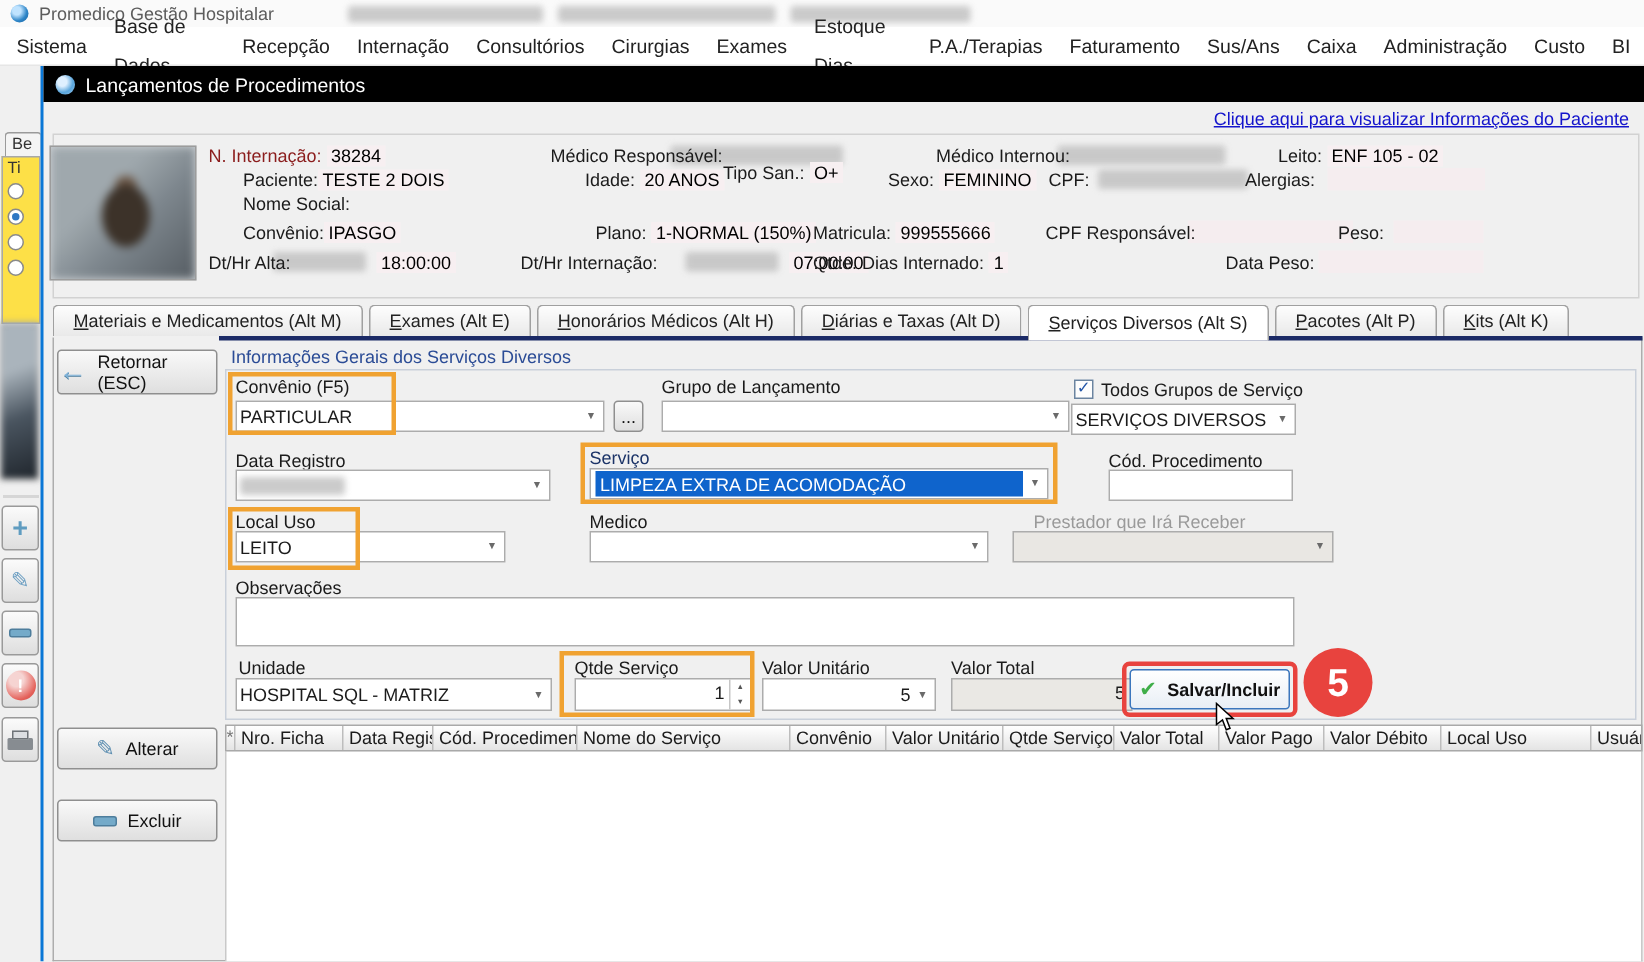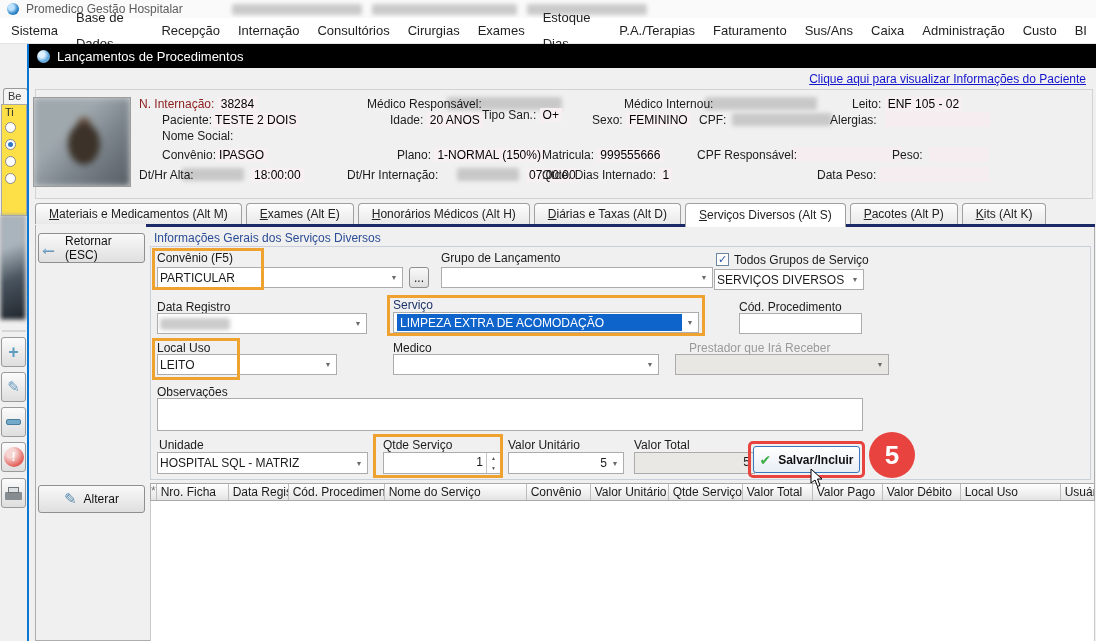--- a/index.html
+++ b/index.html
@@ -205,20 +205,24 @@
   <div class="tpanel"></div>
 
   <div class="btn" style="left:9px;top:189px;width:107px;height:30px">
       <span class="backarr">←</span>
       <span>Retornar (ESC)</span>
     </div>
   <div class="btn" style="left:9px;top:441px;width:107px;height:28px">
       <span class="penicon">✎</span>
       <span>Alterar</span>
     </div>
+  <div class="btn" style="left:9px;top:489px;width:107px;height:28px">
+      <span class="minicon"></span>
+      <span>Excluir</span>
+    </div>
 
   <div class="gbox"></div>
   <div class="gtitle nw">Informações Gerais dos Serviços Diversos</div>
 
   <div class="flabel" style="left:128px;top:207px">Convênio (F5)</div>
   <div class="combo" style="left:128px;top:223px;width:246px;height:21px">
       <span>PARTICULAR</span>
       <span class="arr">▼</span>
     </div>
   <div class="btn" style="left:380px;top:223px;width:20px;height:21px;z-index:2">...</div>

